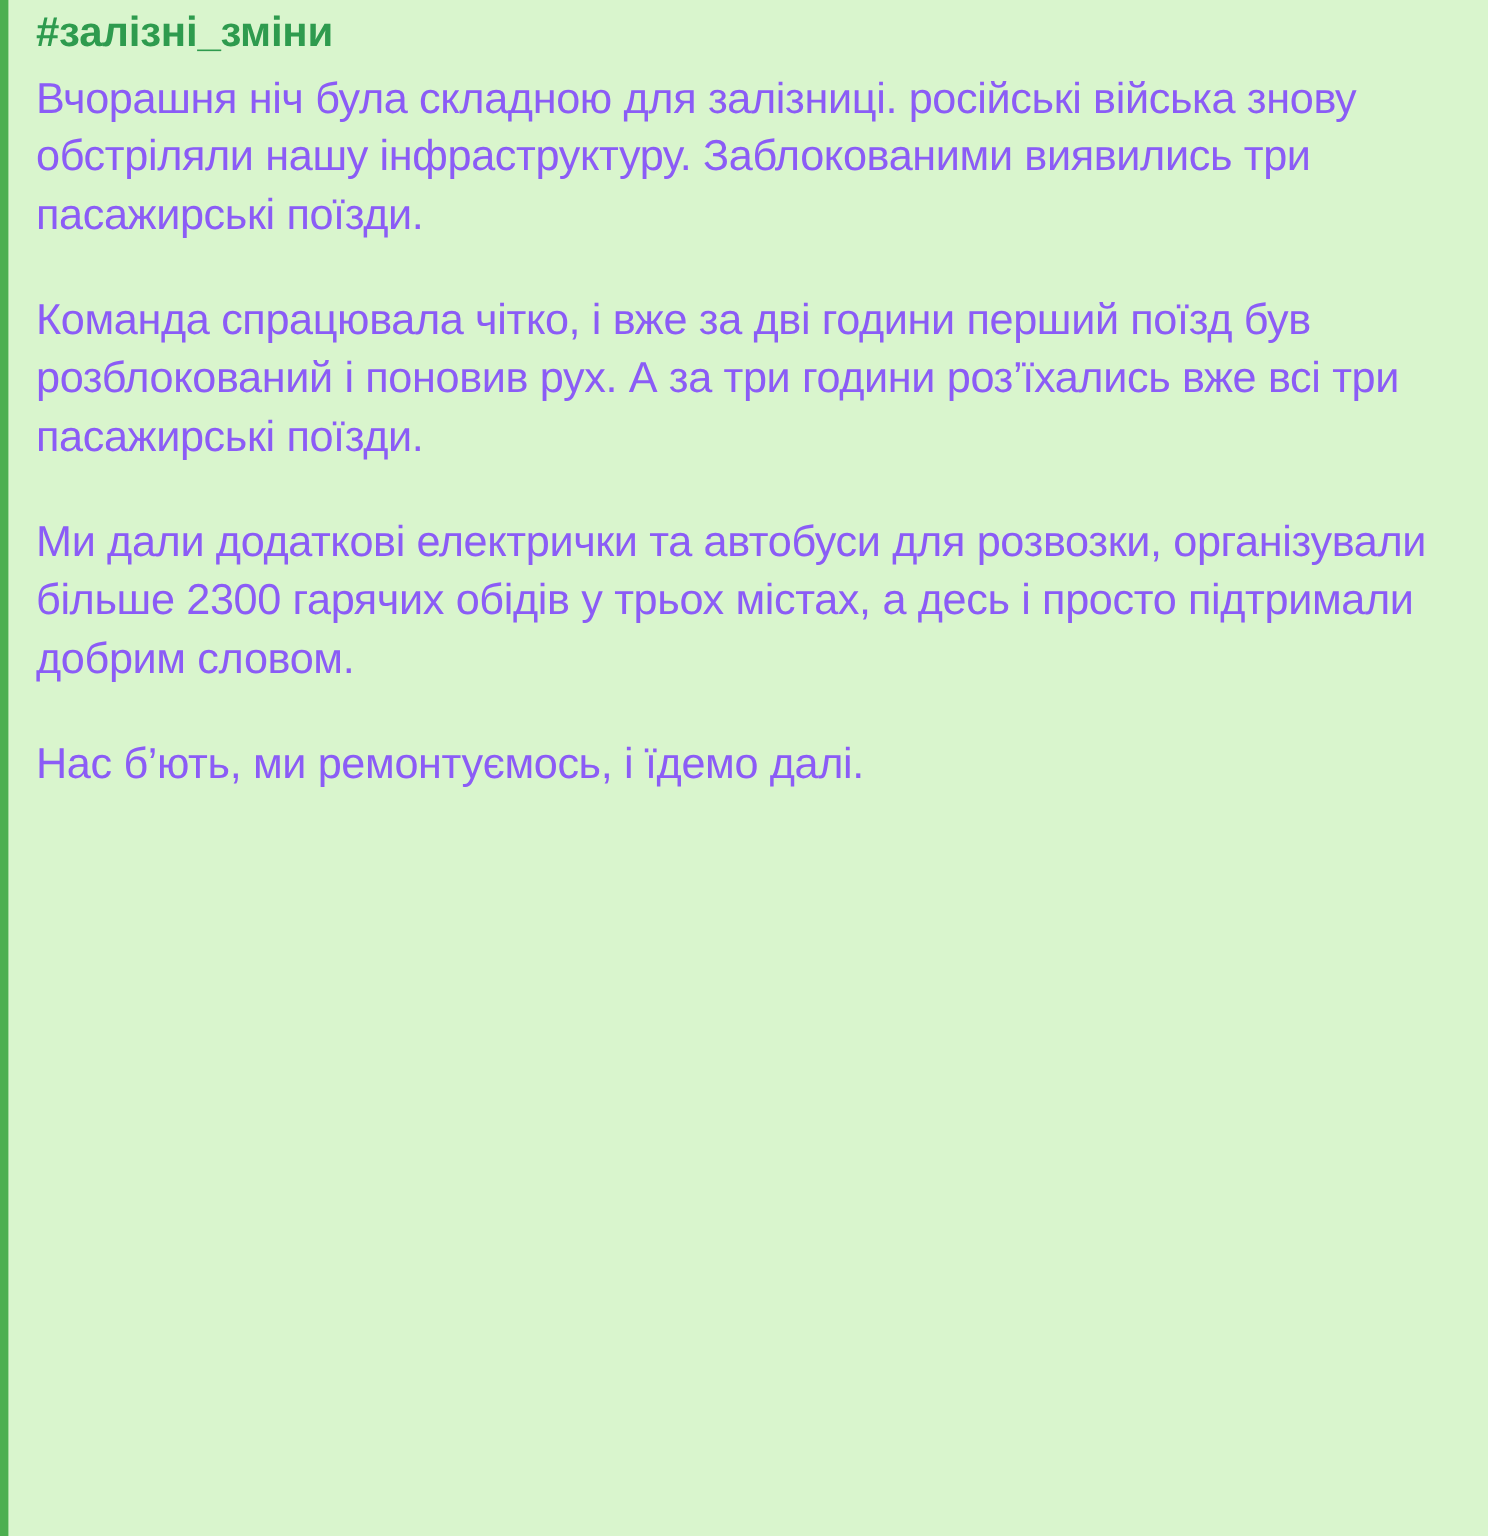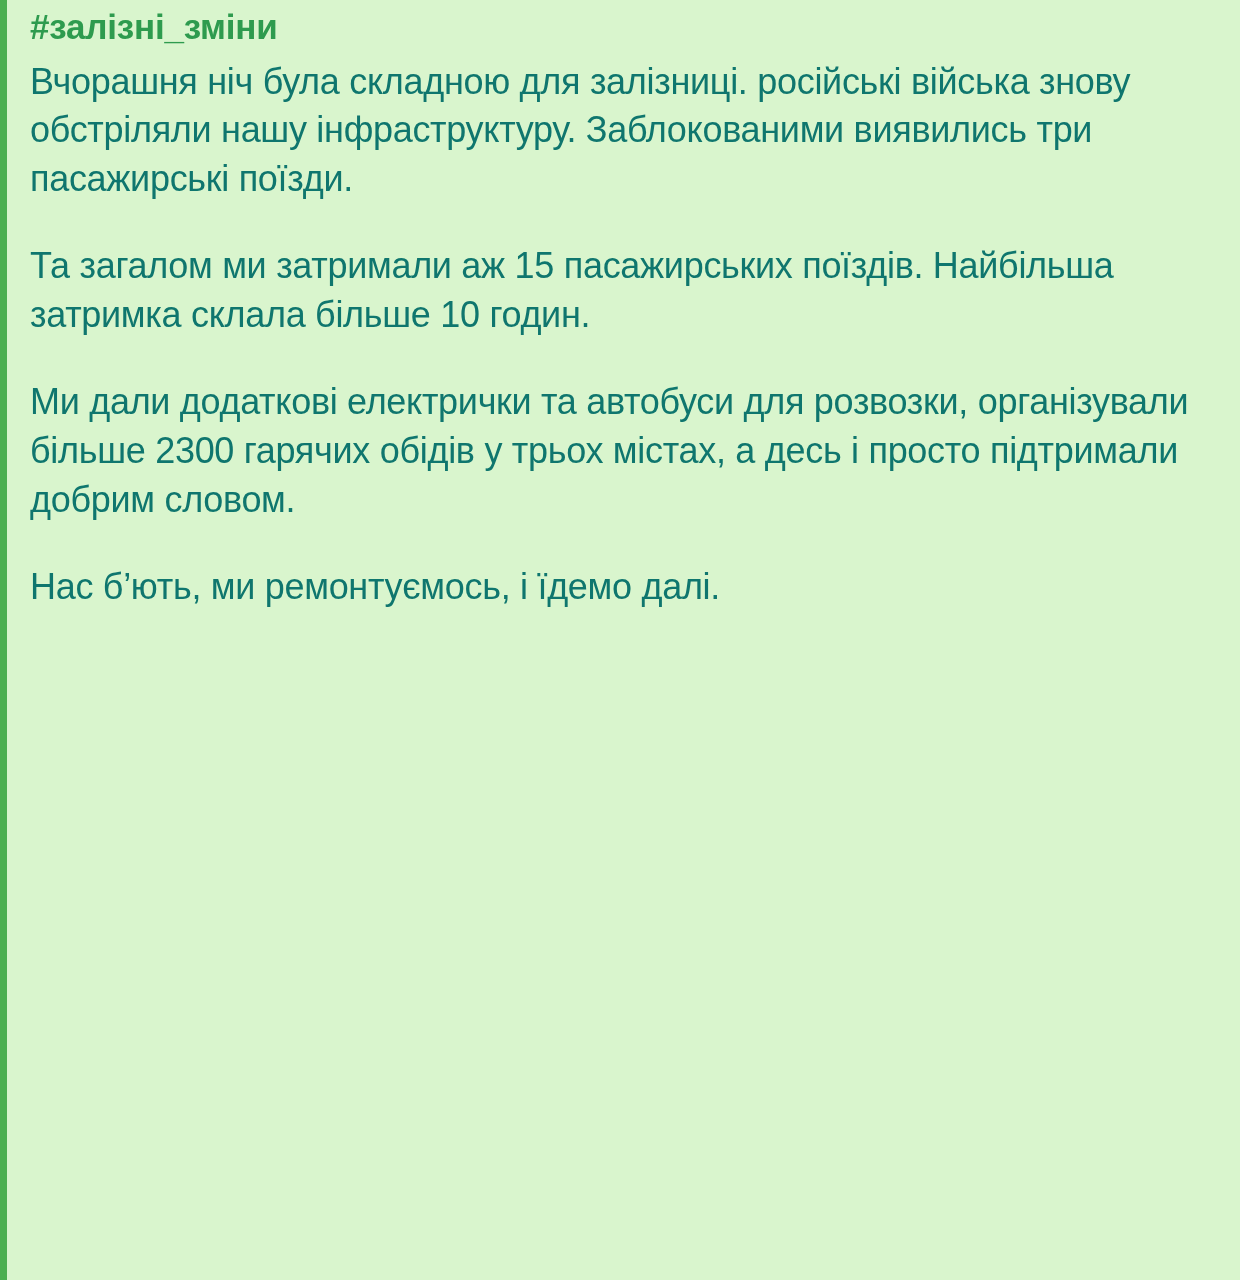--- a/index.html
+++ b/index.html
@@ -31,36 +31,36 @@
   }
   .hashtag {
     color: #2e9b4e;
     font-size: 35px;
     font-weight: 700;
     line-height: 1.30;
     margin: 0 0 8px 0;
     letter-spacing: -0.2px;
   }
   .para {
-    color: #0f766e;
+    color: #8b5cf6;
     font-size: 36px;
     line-height: 1.36;
     margin: 0 0 38px 0;
     letter-spacing: -0.3px;
     font-weight: 400;
   }
   .para:last-child {
     margin-bottom: 16px;
   }
 </style>
 </head>
 <body>
 
 <div class="message-bubble">
   <div class="quote-bar"></div>
 
   <div class="hashtag">#залізні_зміни</div>
 
   <p class="para">Вчорашня ніч була складною для залізниці. російські війська знову обстріляли нашу інфраструктуру. Заблокованими виявились три пасажирські поїзди.</p>
-  <p class="para">Та загалом ми затримали аж 15 пасажирських поїздів. Найбільша затримка склала більше 10 годин.</p>
+  <p class="para">Команда спрацювала чітко, і вже за дві години перший поїзд був розблокований і поновив рух. А за три години роз’їхались вже всі три пасажирські поїзди.</p>
   <p class="para">Ми дали додаткові електрички та автобуси для розвозки, організували більше 2300 гарячих обідів у трьох містах, а десь і просто підтримали добрим словом.</p>
   <p class="para">Нас б’ють, ми ремонтуємось, і їдемо далі.</p>
 </div>
 
 </body></html>

